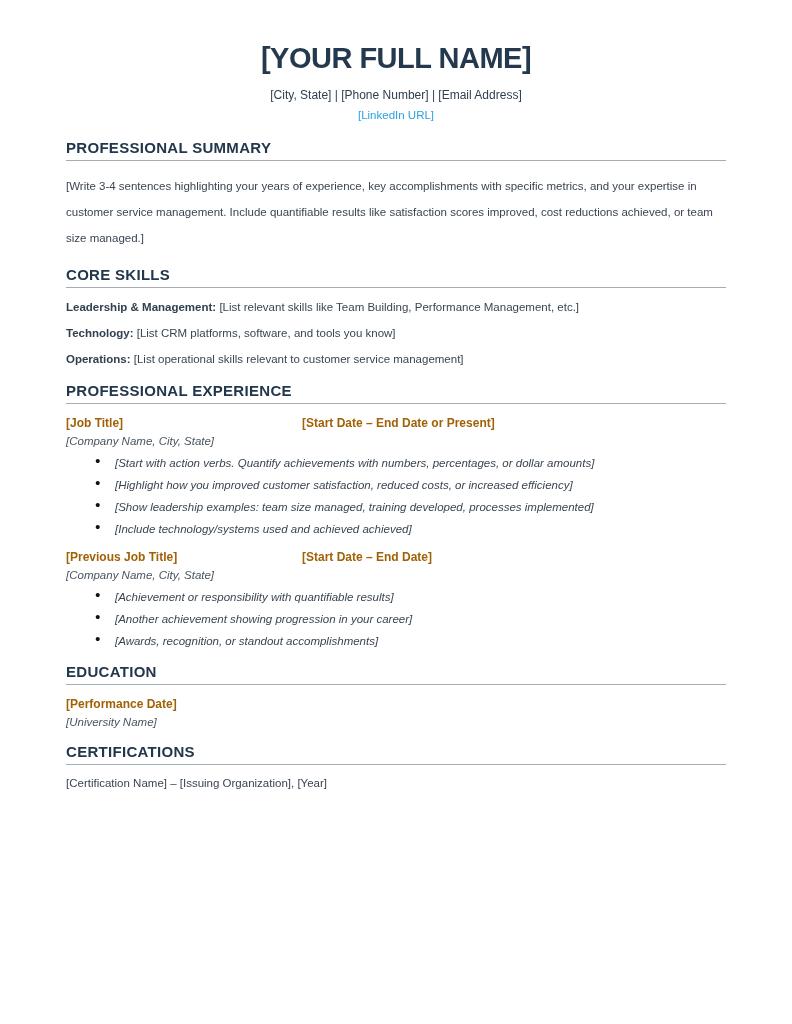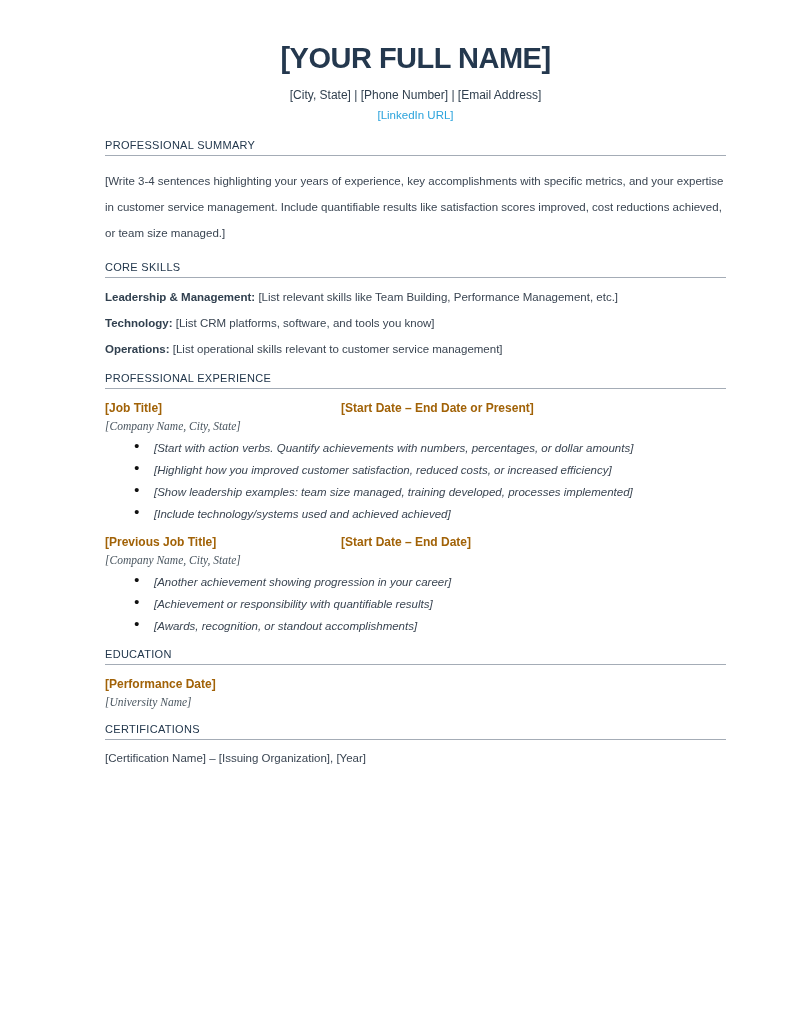--- a/index.html
+++ b/index.html
@@ -8,21 +8,21 @@
     width: 792px;
     height: 1024px;
     font-family: "Liberation Sans", "DejaVu Sans", sans-serif;
     color: #3a4552;
     position: relative;
     overflow: hidden;
   }
   .page {
     width: 792px;
     height: 760px;
-    padding: 42px 66px 40px 105px;
+    padding: 42px 66px 40px 66px;
     background: #ffffff;
   }
 
   
   .doc-header { text-align: center; margin-bottom: 18px; }
   .full-name {
     font-size: 29px;
     font-weight: bold;
     color: #24384e;
     letter-spacing: -0.5px;
@@ -35,22 +35,22 @@
   }
   .linkedin-line { font-size: 11.5px; }
   .linkedin-link {
     color: #2ba3dc;
     text-decoration: none;
     cursor: pointer;
   }
 
   
   .section-heading {
-    font-size: 11px;
-    font-weight: normal;
+    font-size: 15px;
+    font-weight: bold;
     color: #22374c;
     letter-spacing: 0.3px;
     padding-bottom: 4px;
     border-bottom: 1px solid #a4acb6;
     margin-top: 15px;
     margin-bottom: 12px;
   }
   .body-text {
     font-size: 11.5px;
     line-height: 26px;
@@ -71,21 +71,20 @@
     font-weight: bold;
     color: #a16207;
     margin-bottom: 5px;
   }
   .row-two-col .col-left { flex: 0 0 236px; }
   .company-line {
     font-style: italic;
     font-size: 11.5px;
     color: #49555f;
     margin-bottom: 9px;
-    font-family: Liberation Serif, serif;
   }
 
   ul.bullet-list {
     list-style: none;
     margin: 0 0 14px 0;
     font-style: italic;
   }
   ul.bullet-list li {
     position: relative;
     padding-left: 49px;
@@ -157,22 +156,22 @@
     </ul>
   </div>
 
   <div class="job-block">
     <div class="row-two-col">
       <span class="col-left">[Previous Job Title]</span>
       <span>[Start Date – End Date]</span>
     </div>
     <div class="company-line">[Company Name, City, State]</div>
     <ul class="bullet-list">
+      <li>[Achievement or responsibility with quantifiable results]</li>
       <li>[Another achievement showing progression in your career]</li>
-      <li>[Achievement or responsibility with quantifiable results]</li>
       <li>[Awards, recognition, or standout accomplishments]</li>
     </ul>
   </div>
 
   <div class="section-heading">EDUCATION</div>
   <div class="edu-block">
     <div class="row-two-col">
       <span>[Performance Date]</span>
     </div>
     <div class="company-line">[University Name]</div>

